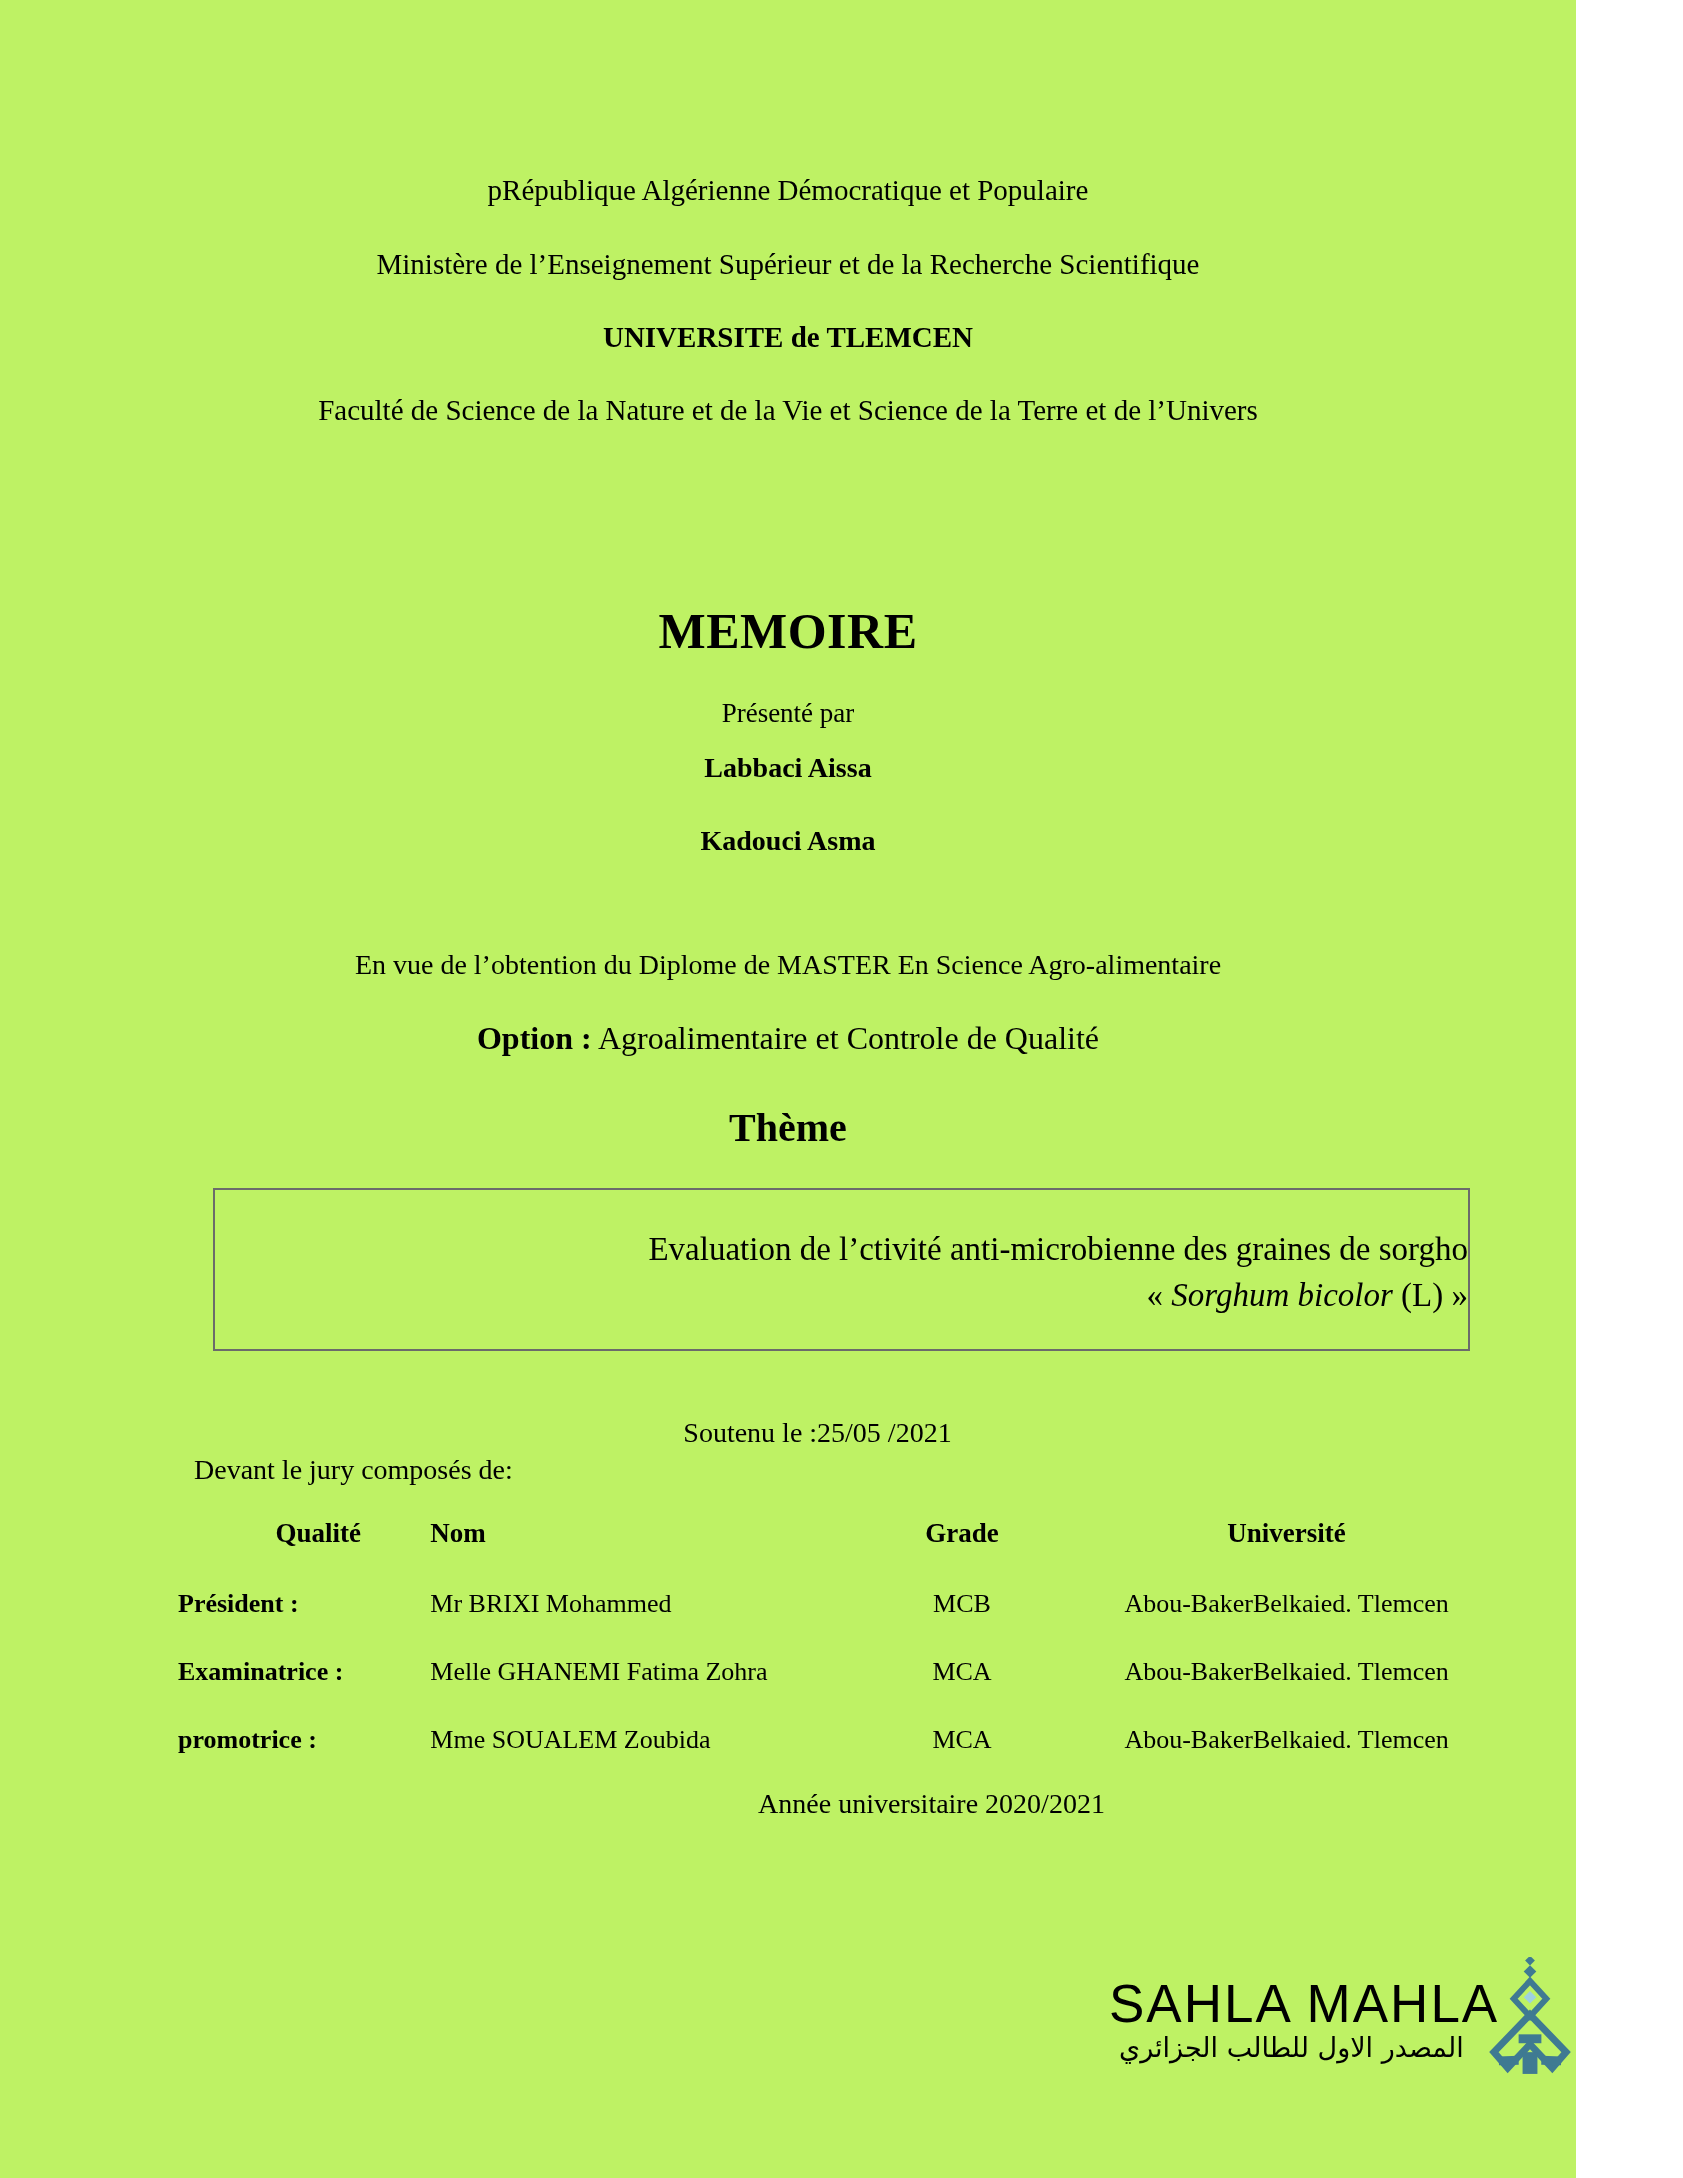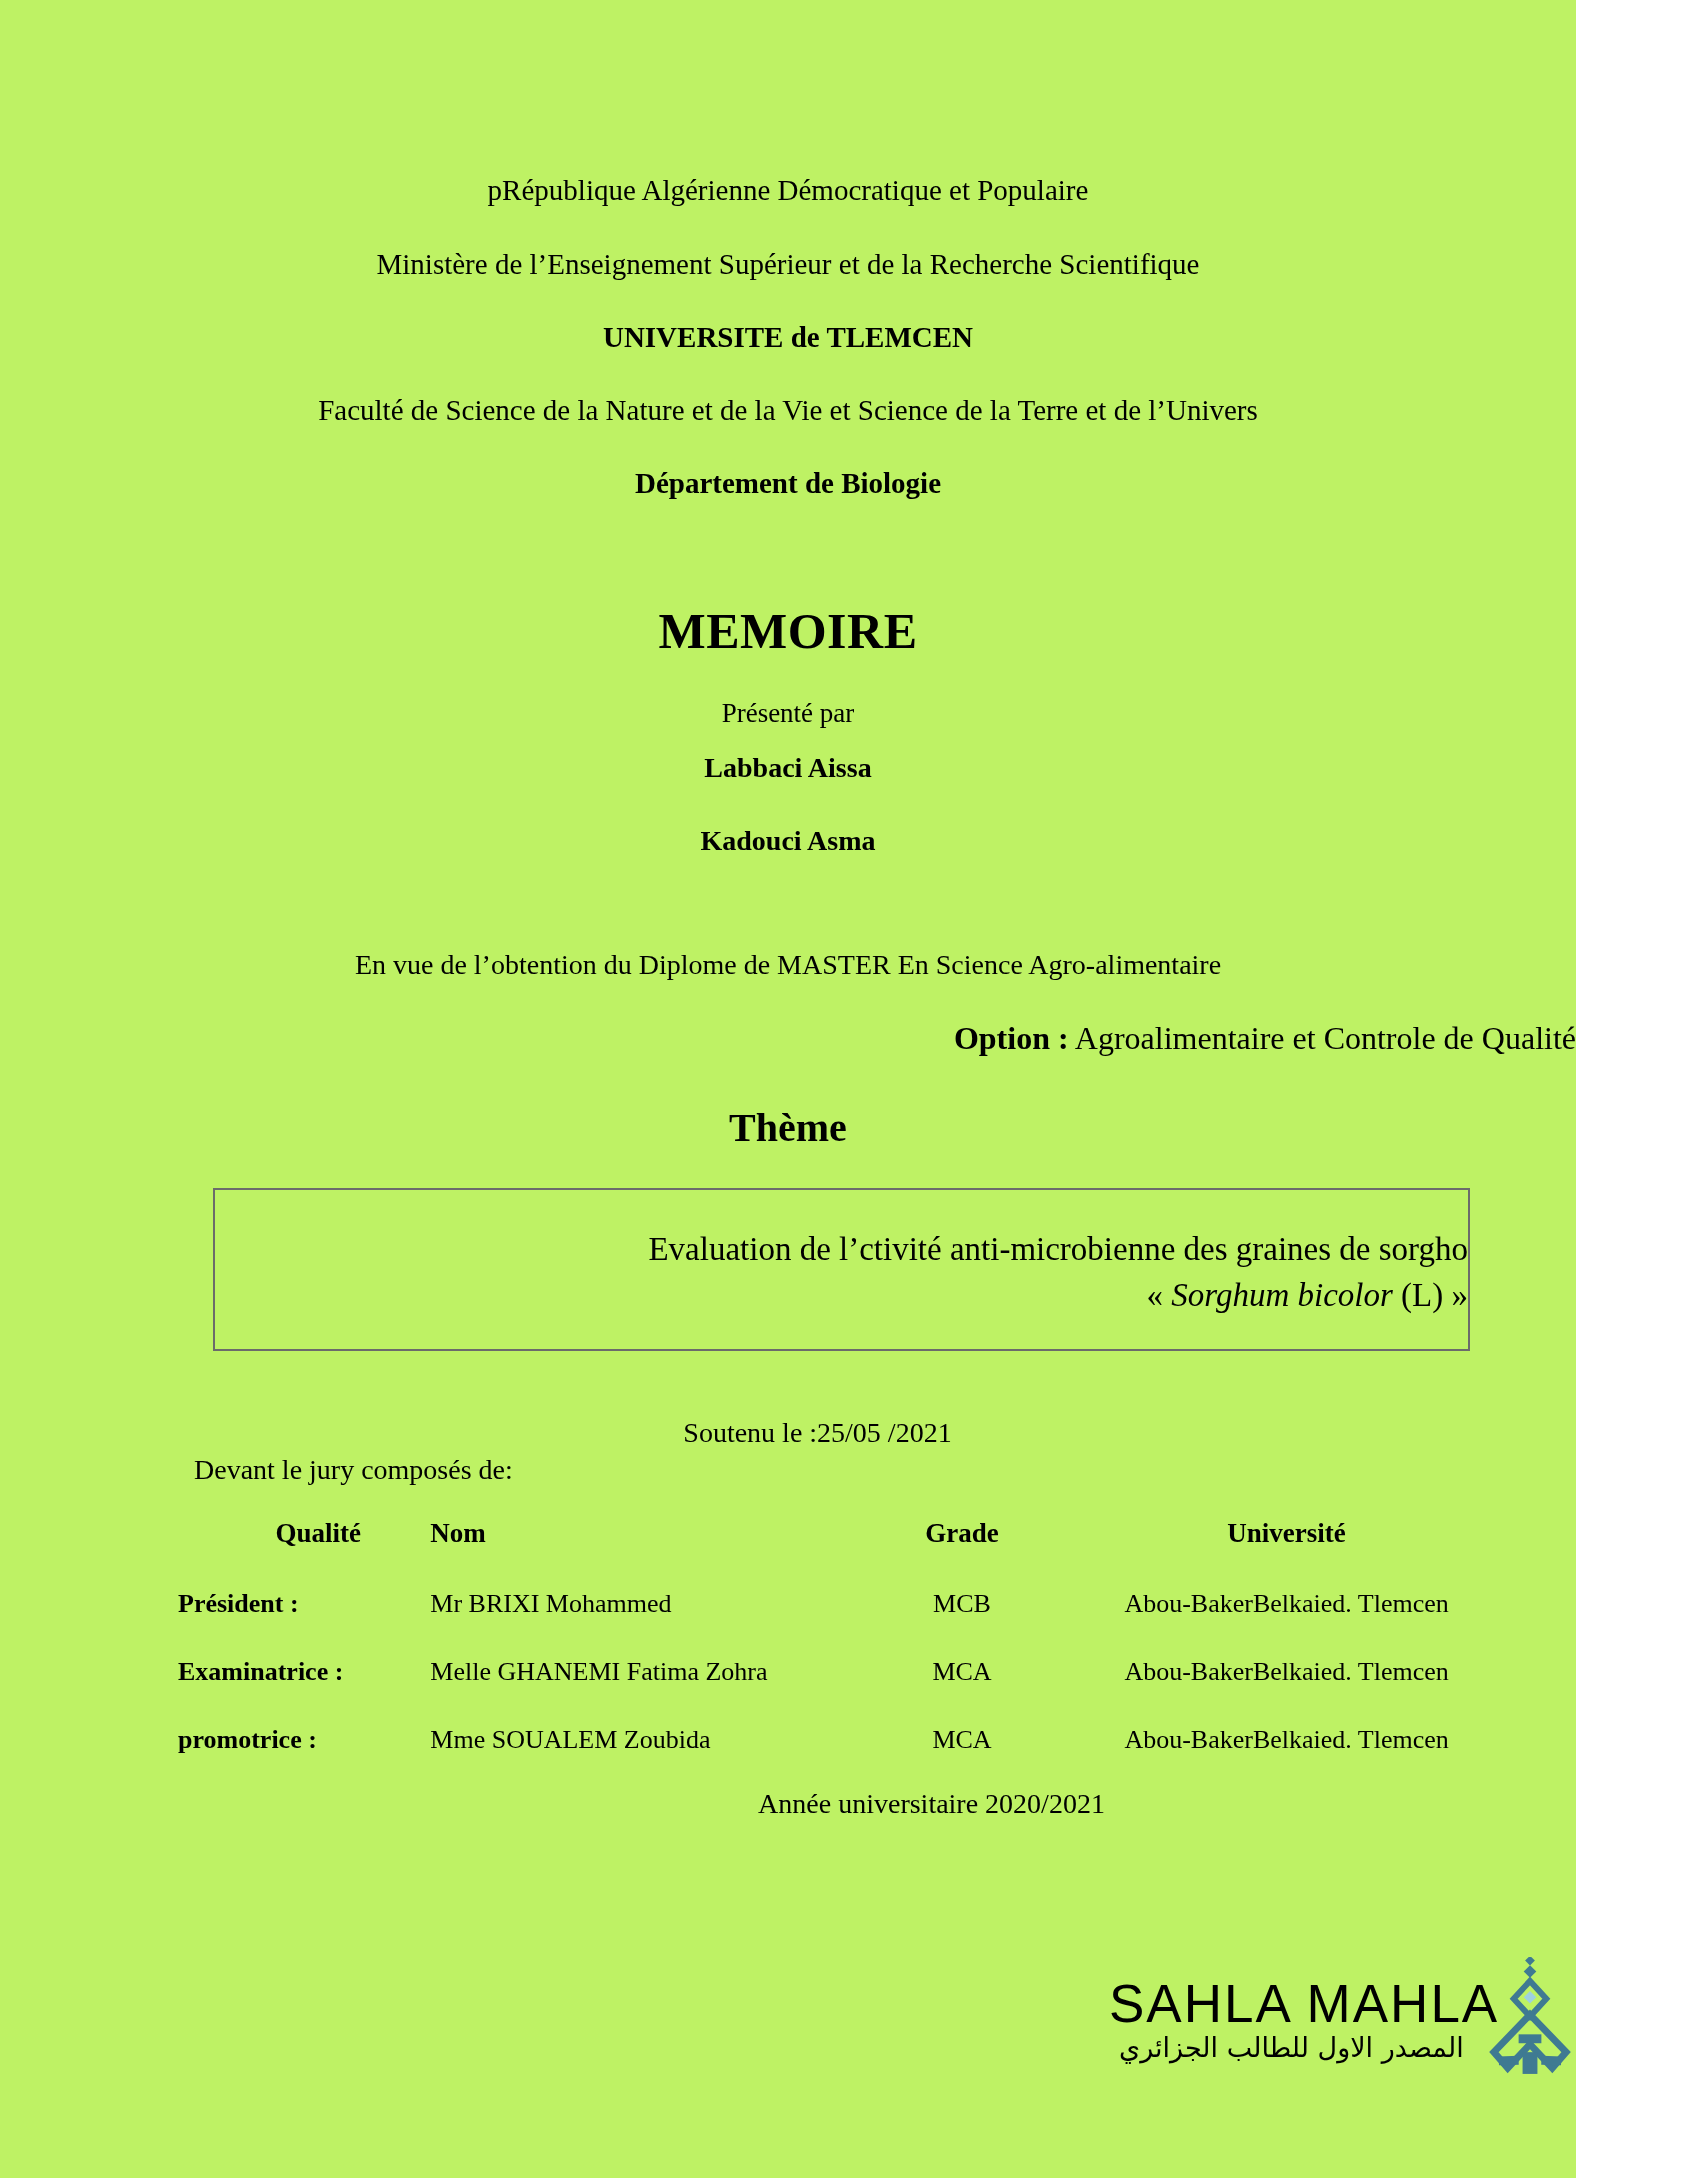--- a/index.html
+++ b/index.html
@@ -74,21 +74,21 @@
     position: absolute;
     left: 0; right: 0;
     top: 949px;
     text-align: center;
     font-size: 28px;
   }
   .option-row {
     position: absolute;
     left: 0; right: 0;
     top: 1020px;
-    text-align: right;
+    text-align: center;
     font-size: 32px;
   }
   .option-row .opt-lbl { font-weight: bold; }
   .theme-title {
     position: absolute;
     left: 0; right: 0;
     top: 1104px;
     text-align: center;
     font-size: 40px;
     font-weight: bold;
@@ -206,21 +206,20 @@
 
   <div class="hdr-block">
     <div class="line l-rep">pRépublique Algérienne Démocratique et Populaire</div>
     <div class="sp-1"></div>
     <div class="line l-min">Ministère de l’Enseignement Supérieur et de la Recherche Scientifique</div>
     <div class="sp-2"></div>
     <div class="line l-uni">UNIVERSITE de TLEMCEN</div>
     <div class="sp-3"></div>
     <div class="line l-fac">Faculté de Science de la Nature et de la Vie et Science de la Terre et de l’Univers</div>
     <div class="sp-4"></div>
-    <div class="line l-dep">Département de Biologie</div>
   </div>
 
   <div class="memoire">MEMOIRE</div>
 
   <div class="presente">Présenté par</div>
 
   <div class="author-1">Labbaci Aissa</div>
   <div class="author-2">Kadouci Asma</div>
 
   <div class="envue">En vue de l’obtention du Diplome de MASTER En Science Agro-alimentaire</div>

